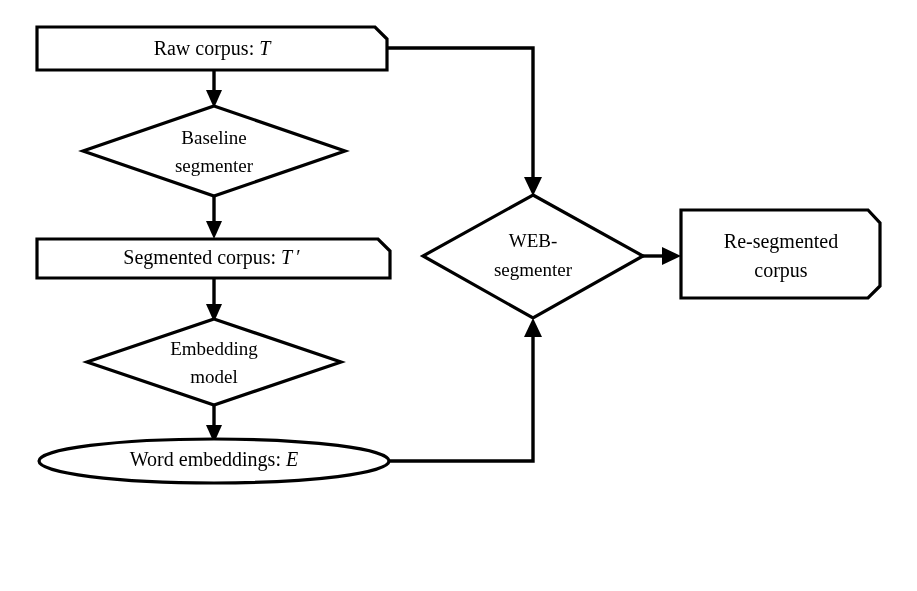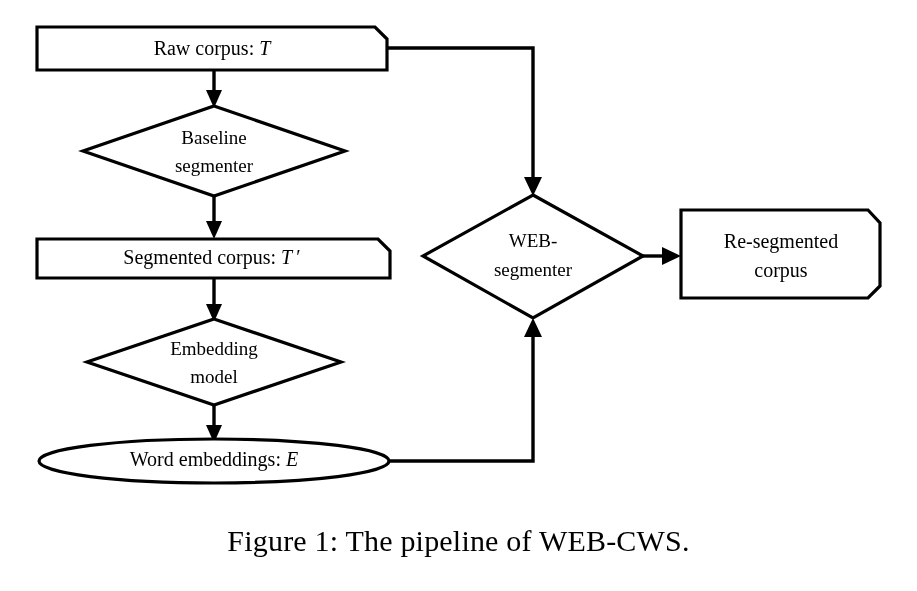--- a/index.html
+++ b/index.html
@@ -155,15 +155,14 @@
     </g>
 
     <g>
       <path class="shape-stroke" d="M 681 210 L 868 210 L 880 223 L 880 286 L 868 298 L 681 298 Z"></path>
       <text class="node-text" x="781" y="243">Re-segmented</text>
       <text class="node-text" x="781" y="272">corpus</text>
     </g>
 
   </svg>
 
-  <div class="caption">Figure 1: The pipeline of WEB-CWS.</div>
 
 </div>
 
 </body></html>

